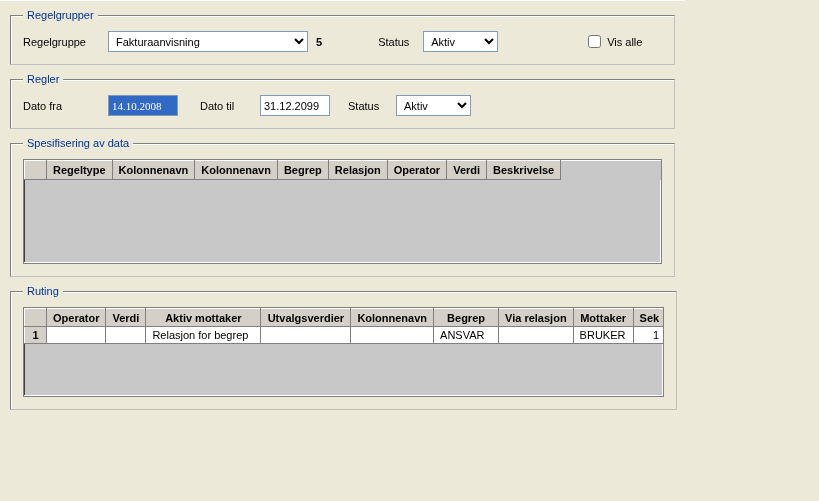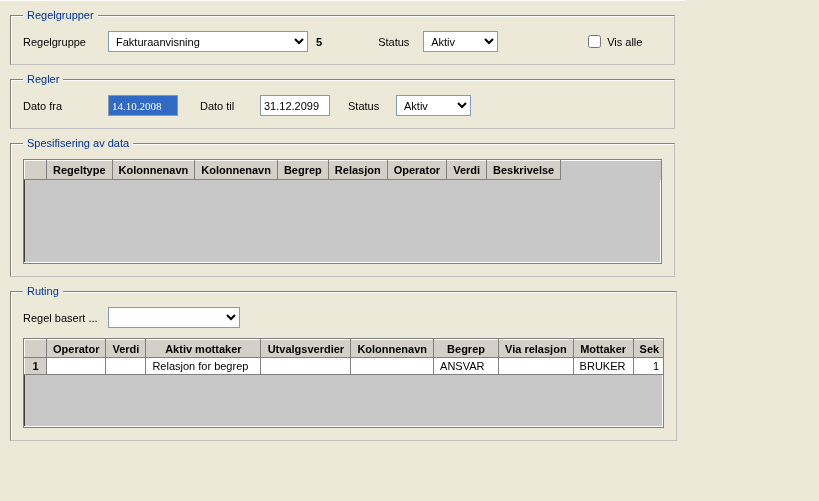--- a/index.html
+++ b/index.html
@@ -183,26 +183,20 @@
         </tr>
       </tbody>
           </table>
       <div class="tail" style="height:20px;"></div>
       </div>
     </div>
   </fieldset>
 
   <fieldset>
     <legend>Ruting</legend>
-    <div class="row">
-      <span class="lbl">Regel basert ...</span>
-      <select class="med">
-        <option></option>
-      </select>
-    </div>
     <div class="grid rout">
       <div class="headrow">
       <table class="gridt">
         <tbody>
               <tr>
           <th class="rowhead">&nbsp;</th>
           <th>Operator</th>
           <th>Verdi</th>
           <th style="min-width:115px">Aktiv mottaker</th>
           <th style="min-width:90px">Utvalgsverdier</th>

